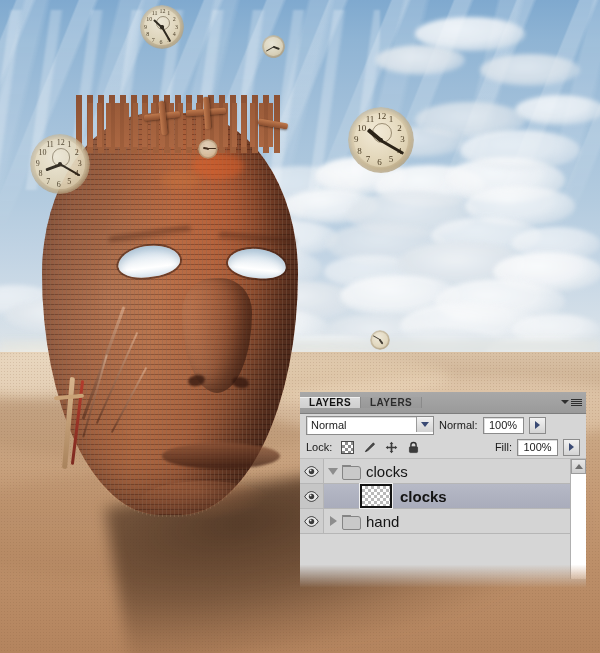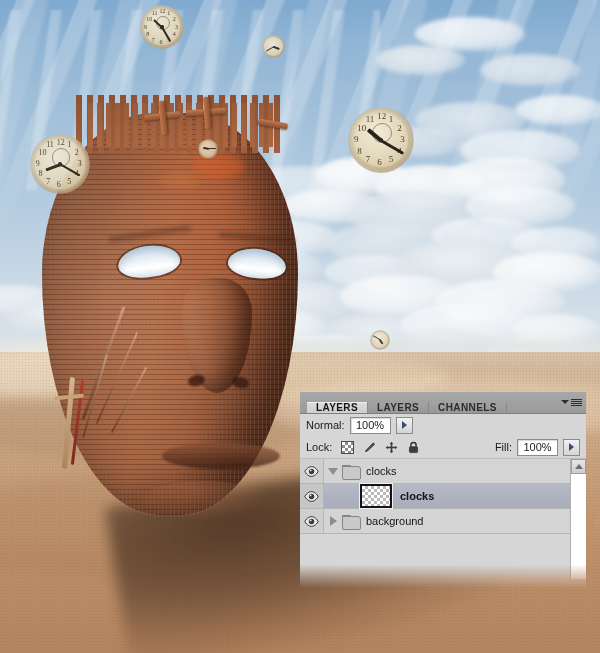--- a/index.html
+++ b/index.html
@@ -120,22 +120,22 @@
 
   
   .panel{position:absolute;left:300px;top:392px;width:286px;height:196px;
     font-family:"Liberation Sans",sans-serif;font-size:11px;color:#1a1a1a;
     background:#d6d6d6;
     box-shadow:0 0 0 1px #7d7d7d;}
   .panel-fadeout{-webkit-mask-image:linear-gradient(180deg,#000 0 88%,rgba(0,0,0,0) 100%);
                  mask-image:linear-gradient(180deg,#000 0 88%,rgba(0,0,0,0) 100%);}
 
   
-  .tabbar{position:relative;height:21px;display:flex;align-items:flex-end;
-    background:linear-gradient(180deg,#a8a8a8,#9a9a9a);border-bottom:1px solid #7e7e7e;padding-left:7px;}
+  .tabbar{position:relative;height:21px;display:flex;align-items:center;
+    background:linear-gradient(180deg,#a8a8a8,#9a9a9a);border-bottom:1px solid #7e7e7e;}
   .tab{display:flex;align-items:center;padding:0 9px;font-size:10px;font-weight:bold;
     letter-spacing:.4px;color:#2c2c2c;border-right:1px solid #8a8a8a;
     background:linear-gradient(180deg,#a2a2a2,#989898);cursor:default;}
   .tab.active{background:linear-gradient(180deg,#dcdcdc,#cfcfcf);color:#141414;
     box-shadow:inset 0 1px 0 #f0f0f0;}
   .tabfill{flex:1;border-right:none;}
   .panelmenu{position:absolute;right:5px;top:4px;width:20px;height:12px;display:flex;align-items:center;gap:2px;cursor:pointer;}
   .pm-tri{width:0;height:0;border-left:4px solid transparent;border-right:4px solid transparent;border-top:4px solid #2f2f2f;}
   .pm-lines{display:flex;flex-direction:column;gap:1px;}
   .pm-lines i{display:block;width:11px;height:1px;background:#2f2f2f;}
@@ -174,21 +174,21 @@
   .twisty{width:18px;display:flex;align-items:center;justify-content:center;}
   .tri-r{width:0;height:0;border-top:5px solid transparent;border-bottom:5px solid transparent;border-left:7px solid #8d8d8d;}
   .tri-d{width:0;height:0;border-left:5px solid transparent;border-right:5px solid transparent;border-top:7px solid #8d8d8d;}
   .folder{width:17px;height:13px;position:relative;margin-right:7px;}
   .folder .bk{position:absolute;left:0;top:1px;width:17px;height:12px;background:#c9c9c9;border:1px solid #858585;border-radius:1px 3px 2px 2px;}
   .folder .tab2{position:absolute;left:0;top:0px;width:7px;height:3px;background:#c9c9c9;border:1px solid #858585;border-bottom:none;border-radius:1px 1px 0 0;}
   .thumb{width:28px;height:20px;margin:0 8px 0 4px;border:2px solid #141414;
     background-image:linear-gradient(45deg,#b9b9b9 25%,transparent 25%,transparent 75%,#b9b9b9 75%),
                      linear-gradient(45deg,#b9b9b9 25%,#fff 25%,#fff 75%,#b9b9b9 75%);
     background-size:6px 6px;background-position:0 0,3px 3px;box-shadow:0 0 0 1px #f0f0f0;}
-  .lname{font-size:11px;color:#141414;}
+  .lname{font-size:15px;color:#141414;}
   .lname.bold{font-weight:bold;}
   .indent{width:14px;}
 
   
   .vscroll{position:absolute;right:0;top:0;width:15px;height:100%;
     background:linear-gradient(90deg,#fbfbfb,#ededed);border-left:1px solid #b0b0b0;}
   .sbbtn{width:15px;height:15px;background:linear-gradient(180deg,#e6e6e6,#cdcdcd);
     border:1px solid #9c9c9c;display:flex;align-items:center;justify-content:center;box-sizing:border-box;}
   .sbbtn .up{width:0;height:0;border-left:4px solid transparent;border-right:4px solid transparent;border-bottom:5px solid #6e6e6e;}
   .sbtrack{position:absolute;top:15px;bottom:0;left:0;right:0;background:#fff;}
@@ -369,36 +369,39 @@
 
   <div class="panel panel-fadeout">
 
     <div class="tabbar">
       <div class="tab active">
         <span>LAYERS</span>
       </div>
       <div class="tab">
         <span>LAYERS</span>
       </div>
-      <div class="tab">
-        <span>CHANNELS</span>
-      </div>
       <div class="tab tabfill"></div>
       <div class="panelmenu">
         <span class="pm-tri"></span>
         <span class="pm-lines">
             <i></i>
             <i></i>
             <i></i>
             <i></i>
           </span>
       </div>
     </div>
 
     <div class="row">
+      <div class="combo">
+        <span>Normal</span>
+        <span class="arrowbox">
+            <span class="cv"></span>
+          </span>
+      </div>
       <span class="lbl">Normal:</span>
       <span class="numbox">100%</span>
       <span class="tribtn">
           <span class="t"></span>
         </span>
     </div>
 
     <div class="row rowsep">
       <span class="lbl">Lock:</span>
       <span class="lockicons">
@@ -463,21 +466,21 @@
                 <circle cx="6.6" cy="4.4" r=".9" fill="#f2f2f2"></circle>
               </svg>
             </span>
             <span class="twisty">
               <span class="tri-r"></span>
             </span>
             <span class="folder">
               <span class="tab2"></span>
               <span class="bk"></span>
             </span>
-            <span class="lname">background</span>
+            <span class="lname">hand</span>
           </div>
         </div>
       <div class="vscroll">
         <div class="sbtrack"></div>
         <div class="sbbtn">
             <span class="up"></span>
           </div>
       </div>
     </div>
   </div>

